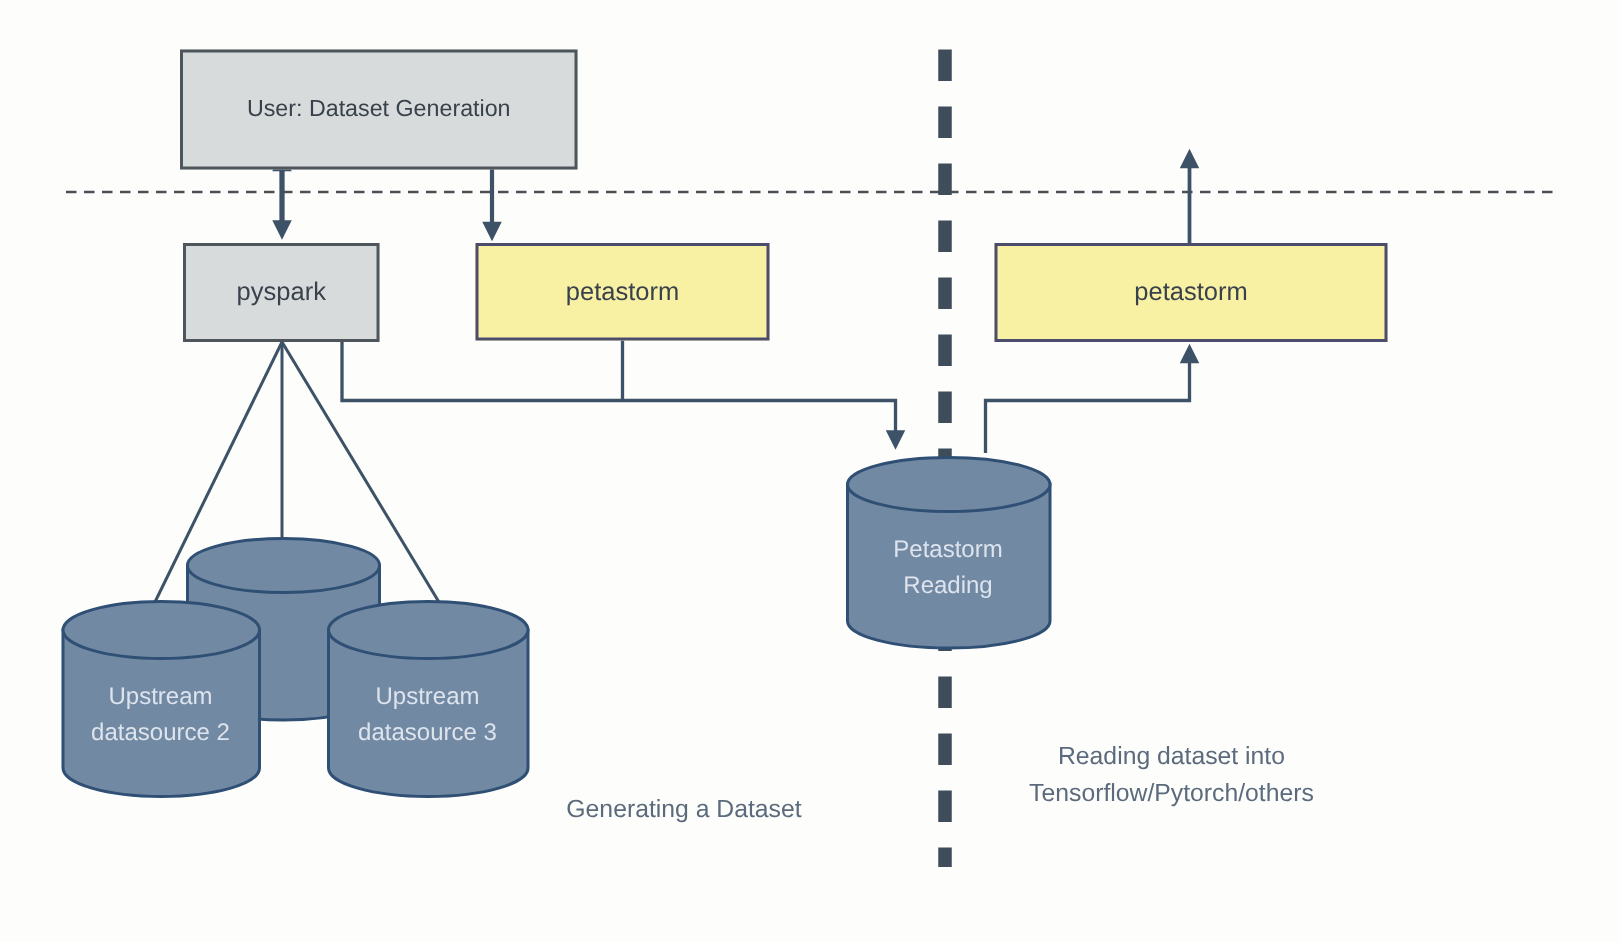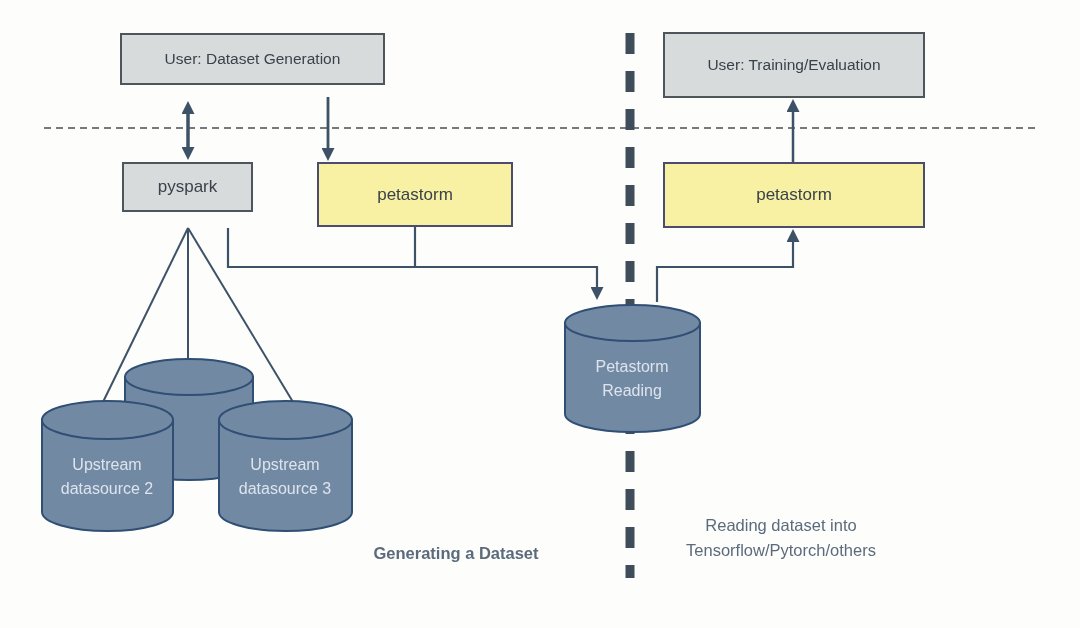--- a/index.html
+++ b/index.html
@@ -88,29 +88,26 @@
       <path d="M219,420 V512 A66.5,19 0 0 0 352,512 V420 Z" fill="#7289a3" stroke="#2f4f74" stroke-width="2"></path>
       <ellipse cx="285.5" cy="420" rx="66.5" ry="19" fill="#7289a3" stroke="#2f4f74" stroke-width="2"></ellipse>
     </g>
 
     <g>
       <path d="M565,323 V414 A67.5,18 0 0 0 700,414 V323 Z" fill="#7289a3" stroke="#2f4f74" stroke-width="2"></path>
       <ellipse cx="632.5" cy="323" rx="67.5" ry="18" fill="#7289a3" stroke="#2f4f74" stroke-width="2"></ellipse>
     </g>
   </svg>
 
-  <div class="node gray" style="left:120px; top:33px; width:265px; height:52px;">
+  <div class="node gray" style="left:120px; top:33px; width:265px; height:80px;">
     <span>User: Dataset Generation</span>
   </div>
 
-  <div class="node gray" style="left:663px; top:32px; width:262px; height:66px;">
-    <span>User: Training/Evaluation</span>
-  </div>
 
-  <div class="node gray" style="left:122px; top:162px; width:131px; height:50px; font-size:17px;">
+  <div class="node gray" style="left:122px; top:162px; width:131px; height:66px; font-size:17px;">
     <span>pyspark</span>
   </div>
 
   <div class="node yellow" style="left:317px; top:162px; width:196px; height:65px; font-size:17px;">
     <span>petastorm</span>
   </div>
 
   <div class="node yellow" style="left:663px; top:162px; width:262px; height:66px; font-size:17px;">
     <span>petastorm</span>
   </div>
@@ -123,22 +120,22 @@
   <div class="cyl-label" style="left:285px; top:477px;">
     <div>Upstream</div>
     <div>datasource 3</div>
   </div>
 
   <div class="cyl-label" style="left:632px; top:379px;">
     <div>Petastorm</div>
     <div>Reading</div>
   </div>
 
-  <div class="caption" style="left:456px; top:553px;font-weight:bold;">
+  <div class="caption" style="left:456px; top:540px;">
     <div>Generating a Dataset</div>
   </div>
 
-  <div class="caption" style="left:781px; top:538px;">
+  <div class="caption" style="left:781px; top:517px;">
     <div>Reading dataset into</div>
     <div>Tensorflow/Pytorch/others</div>
   </div>
 
 </div>
 
 </body></html>

